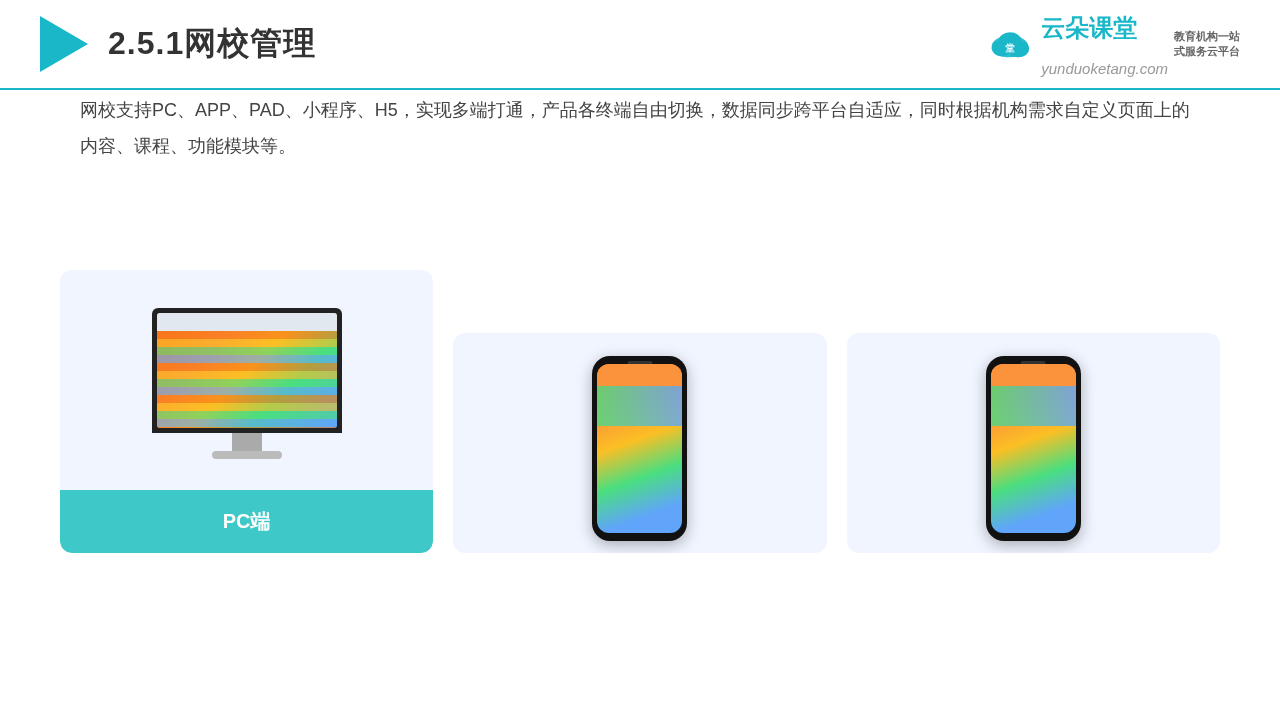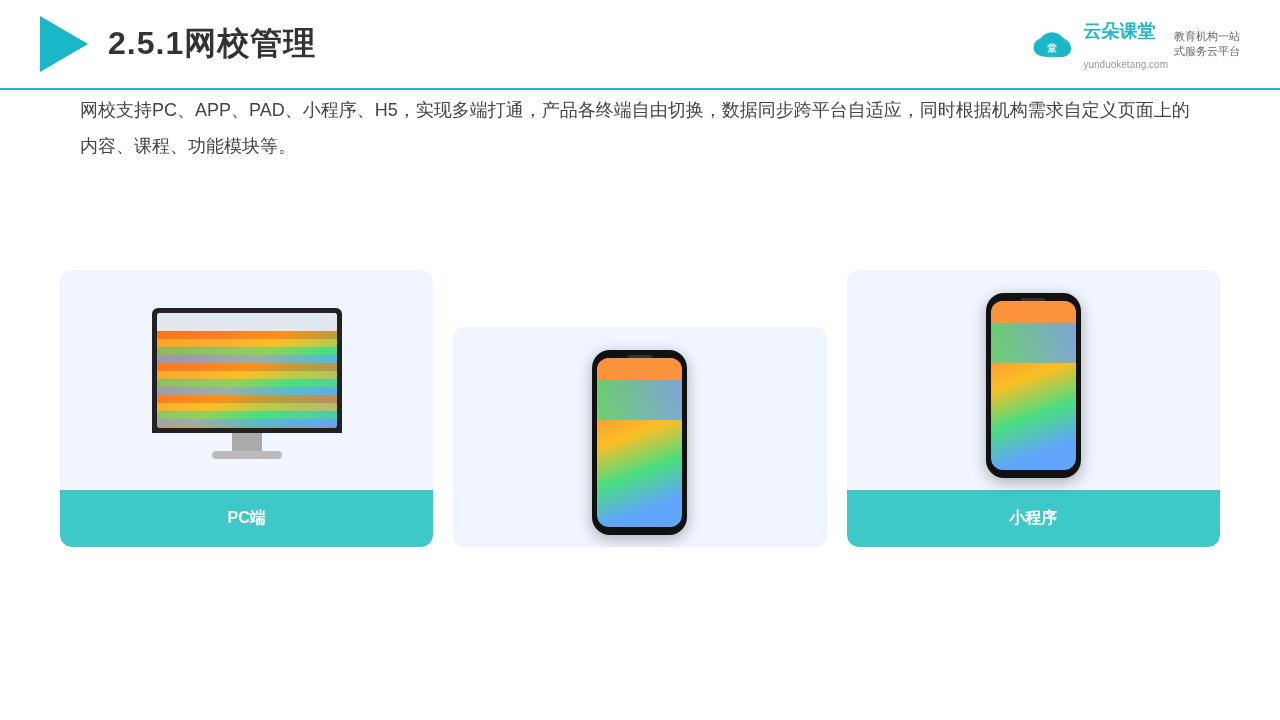--- a/index.html
+++ b/index.html
@@ -52,36 +52,38 @@
       align-items: center;
       gap: 6px;
     }
 
     .cloud-svg {
       width: 50px;
       height: 32px;
     }
 
     .brand-name-cn {
-      font-size: 18px;
+      font-size: 24px;
       color: #1ab7c9;
       font-weight: bold;
     }
 
     .brand-name-en {
-      font-size: 10px;
+      font-size: 15px;
       color: #999;
       margin-top: 16px;
+      font-style: italic;
     }
 
     .brand-tagline {
       font-size: 11px;
       color: #666;
       text-align: right;
       line-height: 1.4;
+      font-weight: bold;
     }
 
     
     .description {
       position: absolute;
       top: 92px;
       left: 80px;
       right: 80px;
       font-size: 18px;
       color: #444;
@@ -115,21 +117,21 @@
       display: flex;
       align-items: center;
       justify-content: center;
       padding: 20px 15px 10px;
     }
 
     .card-label {
       width: 100%;
       background: #3ec8c8;
       color: #fff;
-      font-size: 16px;
+      font-size: 20px;
       font-weight: bold;
       text-align: center;
       padding: 18px 9px;
       border-radius: 0 0 12px 12px;
     }
 
     
     .pc-monitor {
       width: 190px;
       height: 155px;
@@ -327,17 +329,16 @@
     </div>
   </div>
 
 
   <div class="card">
     <div class="card-image-area">
       <div class="phone-mock">
         <div class="phone-screen"></div>
       </div>
     </div>
-    <div class="card-label">小程序</div>
   </div>
 
 
 </div>
 
 </body></html>

